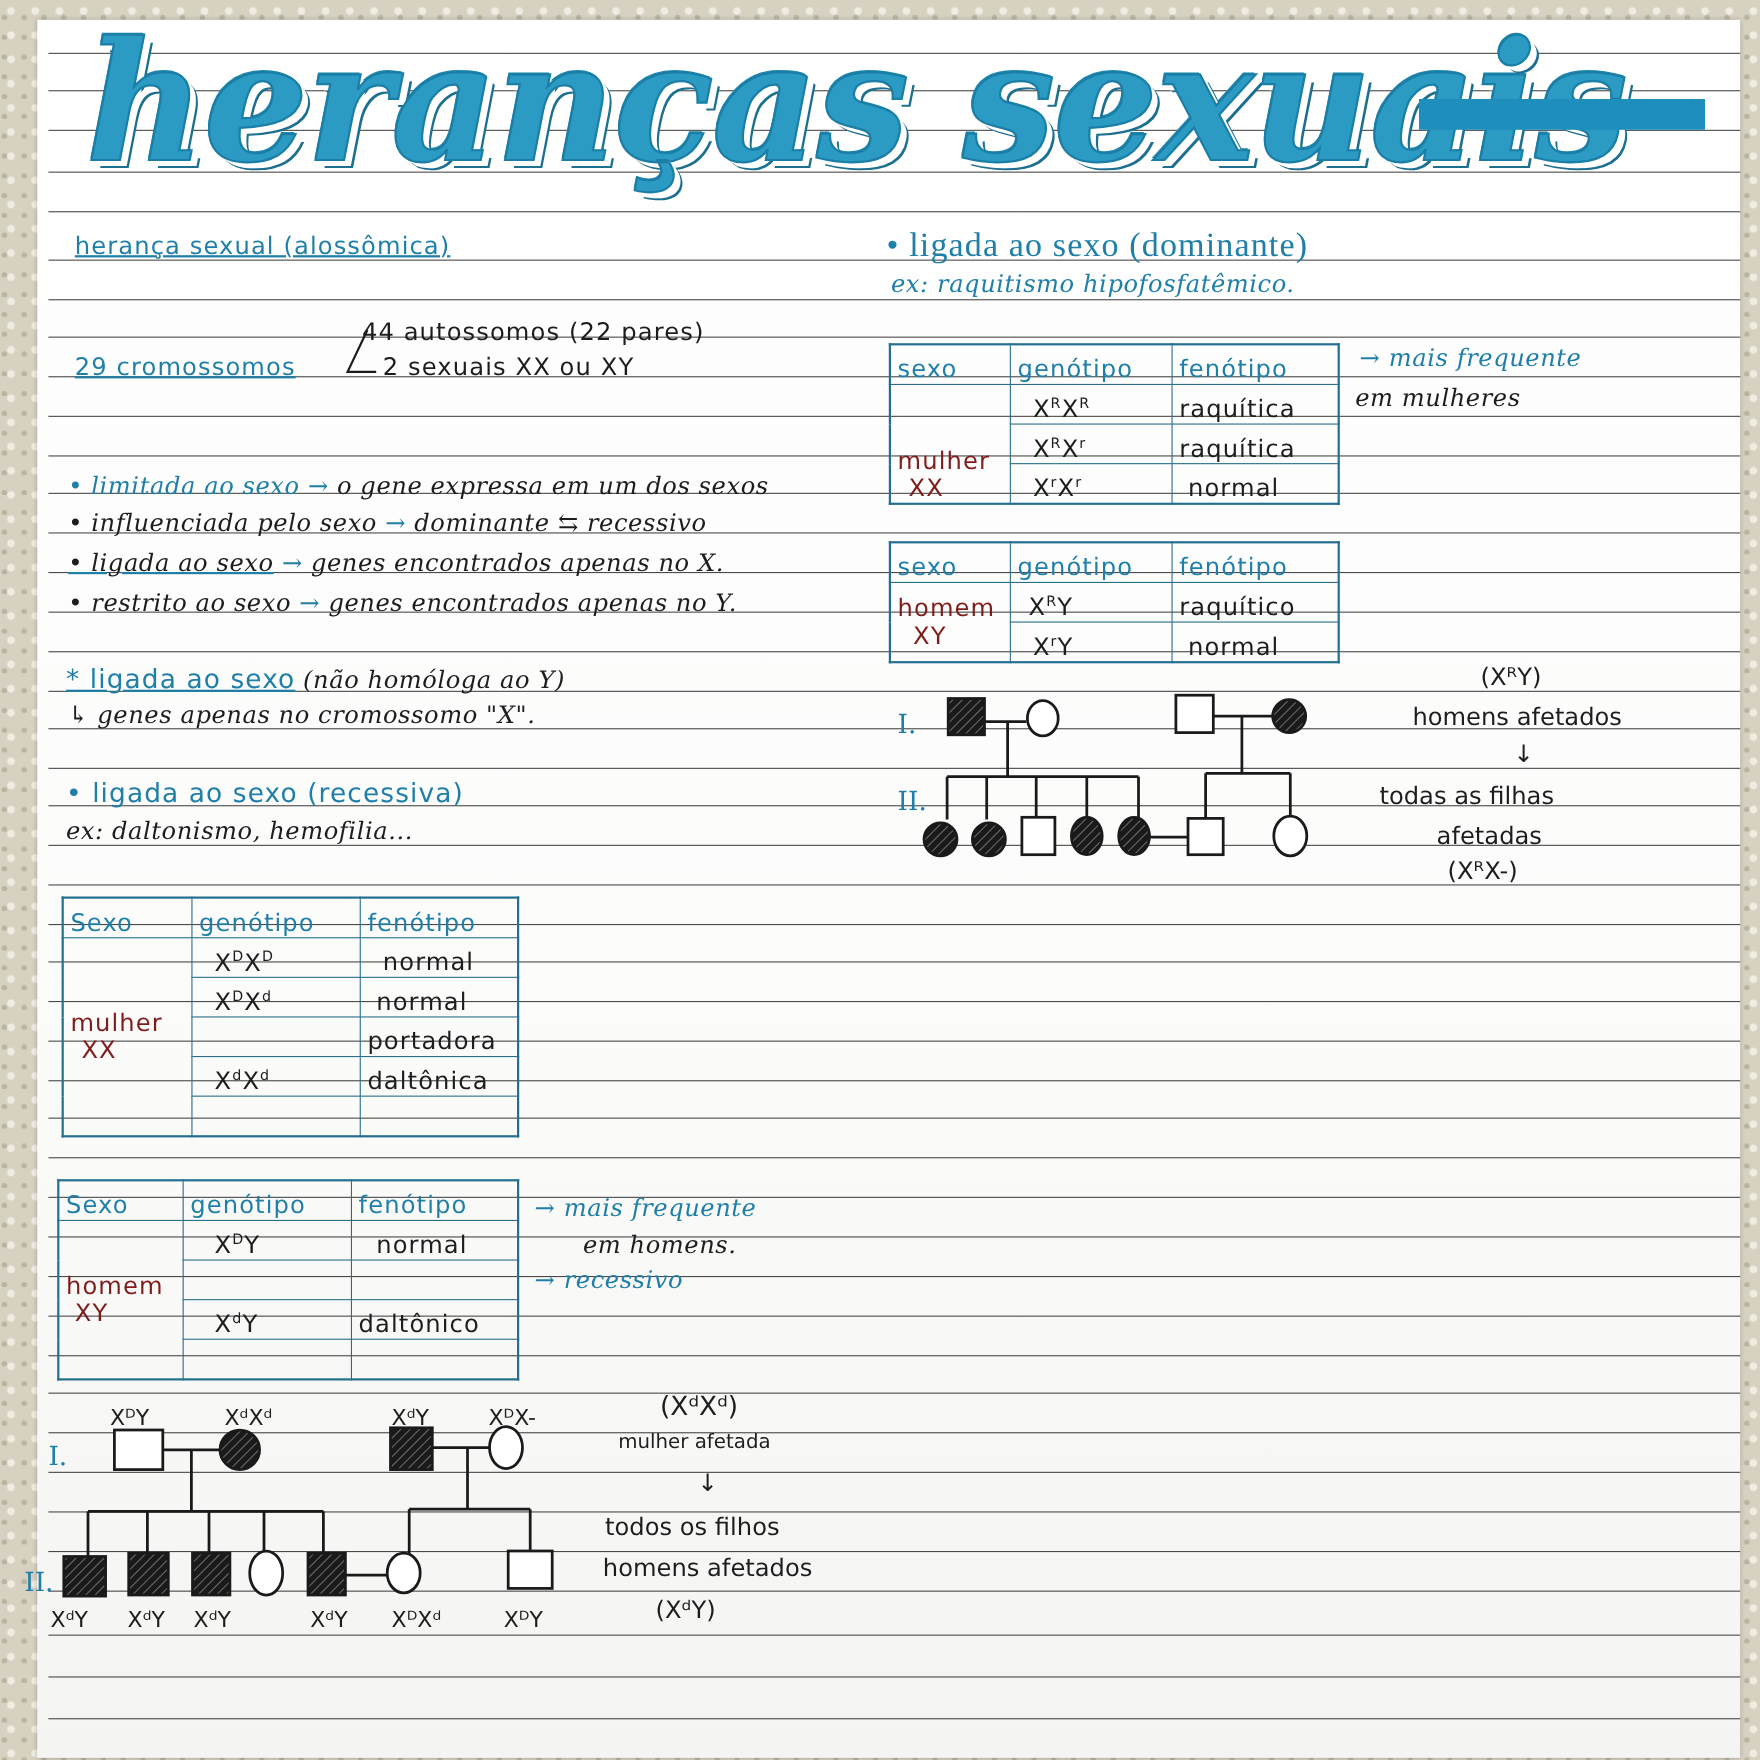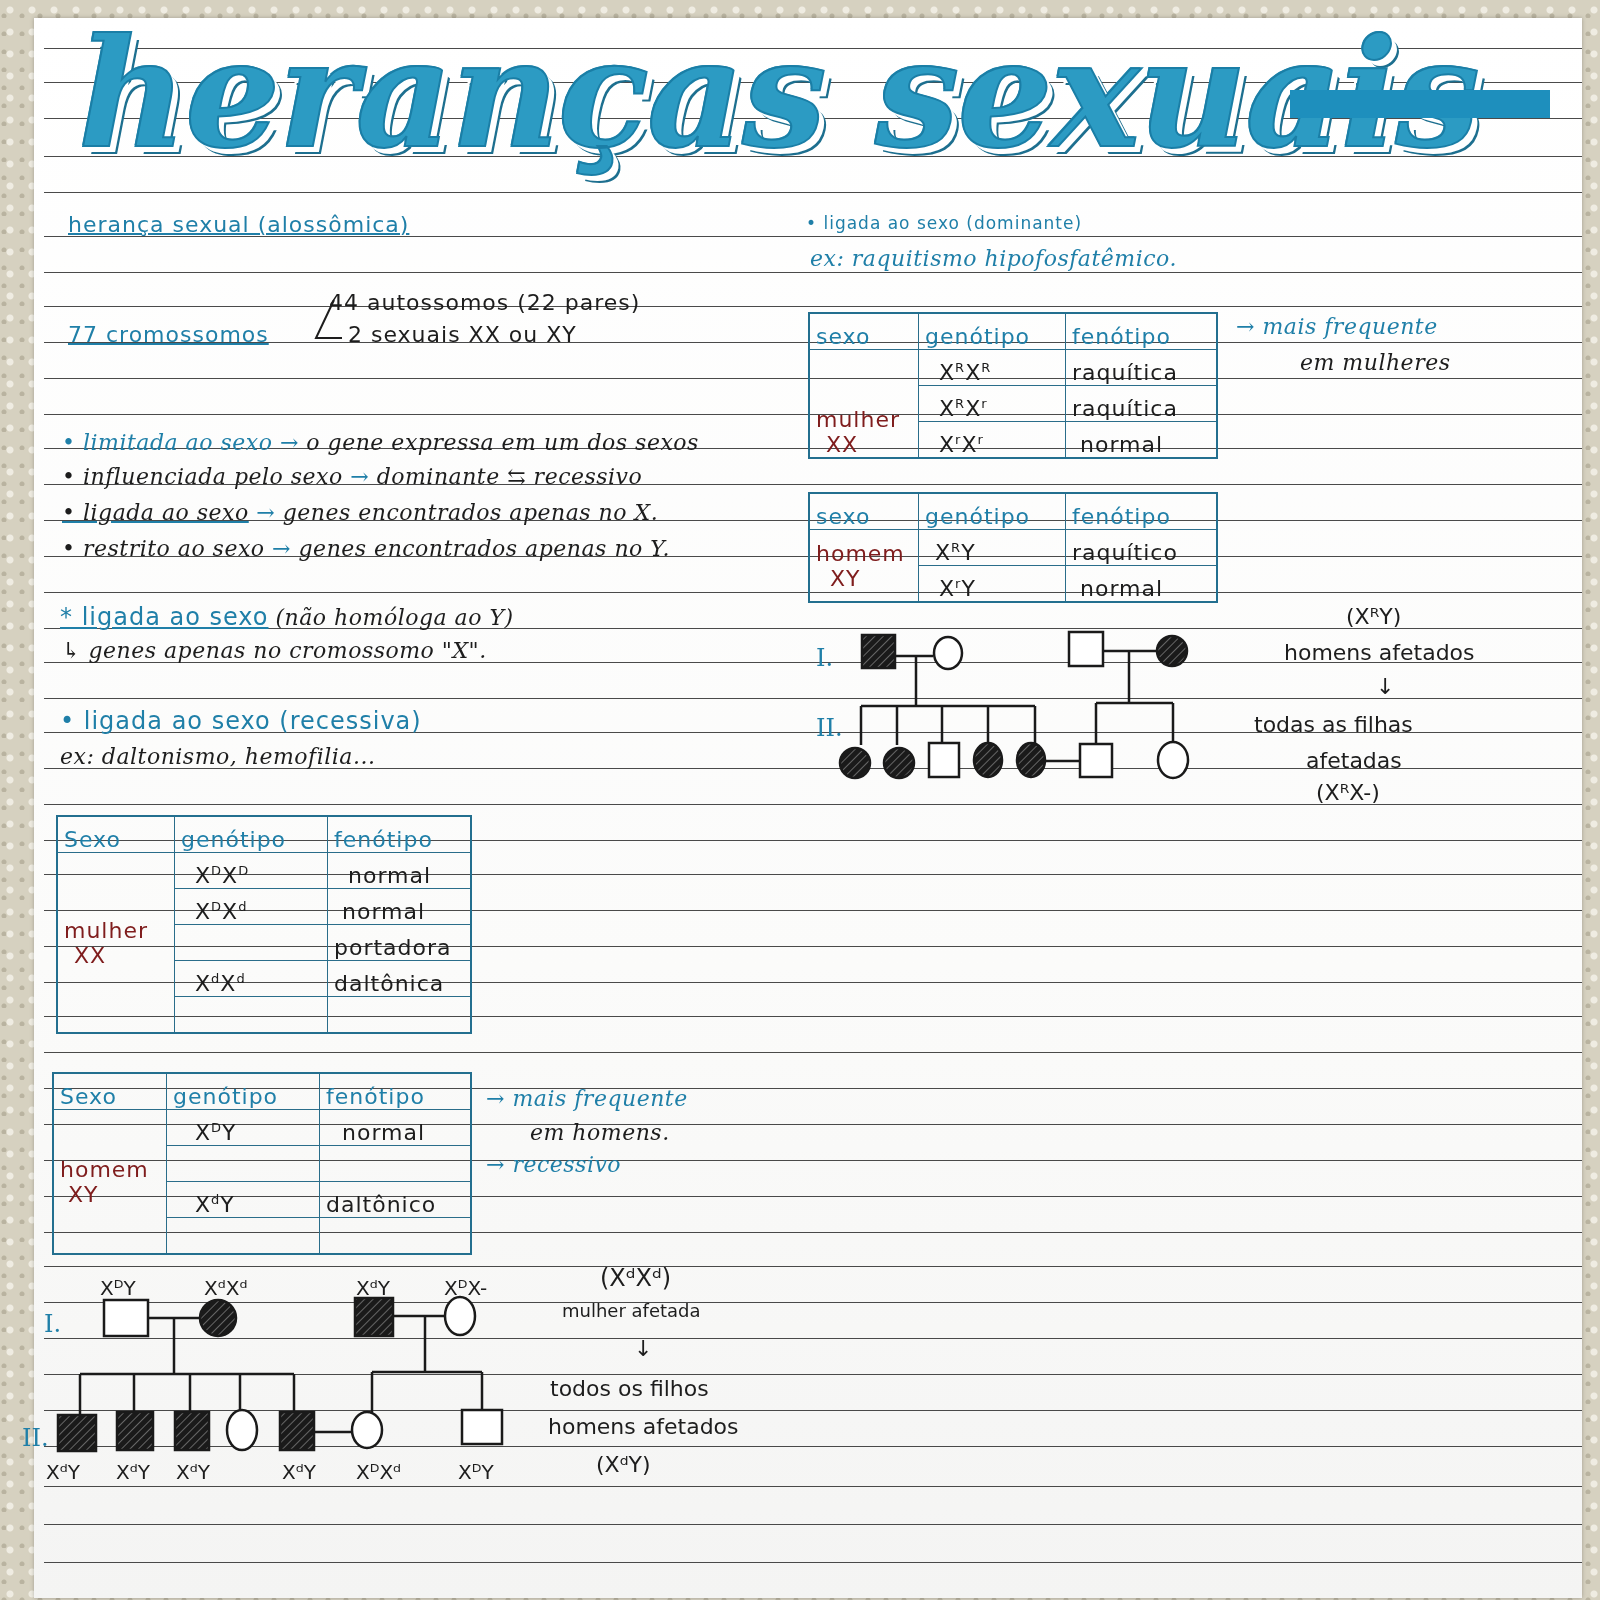--- a/index.html
+++ b/index.html
@@ -112,21 +112,21 @@
     <div class="rule" style="top: 1524px;"></div>
     <div class="rule" style="top: 1562px;"></div>
   </div>
 
 <div class="title">heranças sexuais</div>
 <div class="title-bar"></div>
 
 <div class="t blue print ul" style="left:68px; top:212px;">herança sexual (alossômica)</div>
 
 <div class="t dark print" style="left:329px; top:290px;">44 autossomos (22 pares)</div>
-<div class="t blue print ul" style="left:68px; top:322px;">77 cromossomos</div>
+<div class="t blue print ul" style="left:68px; top:322px;">29 cromossomos</div>
 <svg class="ped" style="left:308px; top:296px;" width="40" height="50">
   <path d="M26 4 L8 42 L34 42" fill="none" stroke="#1d1d1d" stroke-width="2"></path>
 </svg>
 <div class="t dark print" style="left:348px; top:322px;">2 sexuais  XX ou XY</div>
 
 <div>
   <div class="t hand" style="left:62px; top:430px;">
     <span class="blue">• limitada ao sexo</span>
     <span class="blue">→</span>
     <span class="dark">o gene expressa em um dos sexos</span>
@@ -284,21 +284,21 @@
 
 <div>
   <div class="lbl" style="left:600px; top:1264px; font-size:24px;">(XᵈXᵈ)</div>
   <div class="lbl" style="left:562px; top:1300px; font-size:18px;">mulher afetada</div>
   <div class="lbl" style="left:634px; top:1336px; font-size:22px;">↓</div>
   <div class="lbl" style="left:550px; top:1376px; font-size:22px;">todos os filhos</div>
   <div class="lbl" style="left:548px; top:1414px; font-size:22px;">homens afetados</div>
   <div class="lbl" style="left:596px; top:1452px; font-size:22px;">(XᵈY)</div>
 </div>
 
-<div class="t blue print" style="left:806px; top:210px; font-size:17px;">• ligada ao sexo (dominante)</div>
+<div class="t blue print" style="left:806px; top:210px; font-size:31px;font-family:Liberation Serif, serif;">• ligada ao sexo (dominante)</div>
 <div class="t hand" style="left:810px; top:246px;"><span class="blue">ex: raquitismo hipofosfatêmico.</span></div>
 
 <table class="gt" style="left:808px; top:312px; width:410px;">
   <tbody>
       <tr>
     <td class="h" style="width:96px;">sexo</td>
     <td class="h" style="width:134px;">genótipo</td>
     <td class="h">fenótipo</td>
   </tr>
   <tr>
@@ -314,21 +314,21 @@
     <td class="c" style="padding-left:20px;"><span>X</span><sup>R</sup><span>X</span><sup>r</sup></td>
     <td class="c">raquítica</td>
   </tr>
   <tr>
     <td class="c" style="padding-left:20px;"><span>X</span><sup>r</sup><span>X</span><sup>r</sup></td>
     <td class="c" style="padding-left:14px;">normal</td>
   </tr>
 </tbody>
   </table>
 <div class="t hand" style="left:1236px; top:314px;"><span class="blue">→ mais frequente</span></div>
-<div class="t dark hand" style="left:1300px; top:350px;">em mulheres</div>
+<div class="t dark hand" style="left:1232px; top:350px;">em mulheres</div>
 
 <table class="gt" style="left:808px; top:492px; width:410px;">
   <tbody>
       <tr>
     <td class="h" style="width:96px;">sexo</td>
     <td class="h" style="width:134px;">genótipo</td>
     <td class="h">fenótipo</td>
   </tr>
   <tr>
     <td class="s" rowspan="2">

